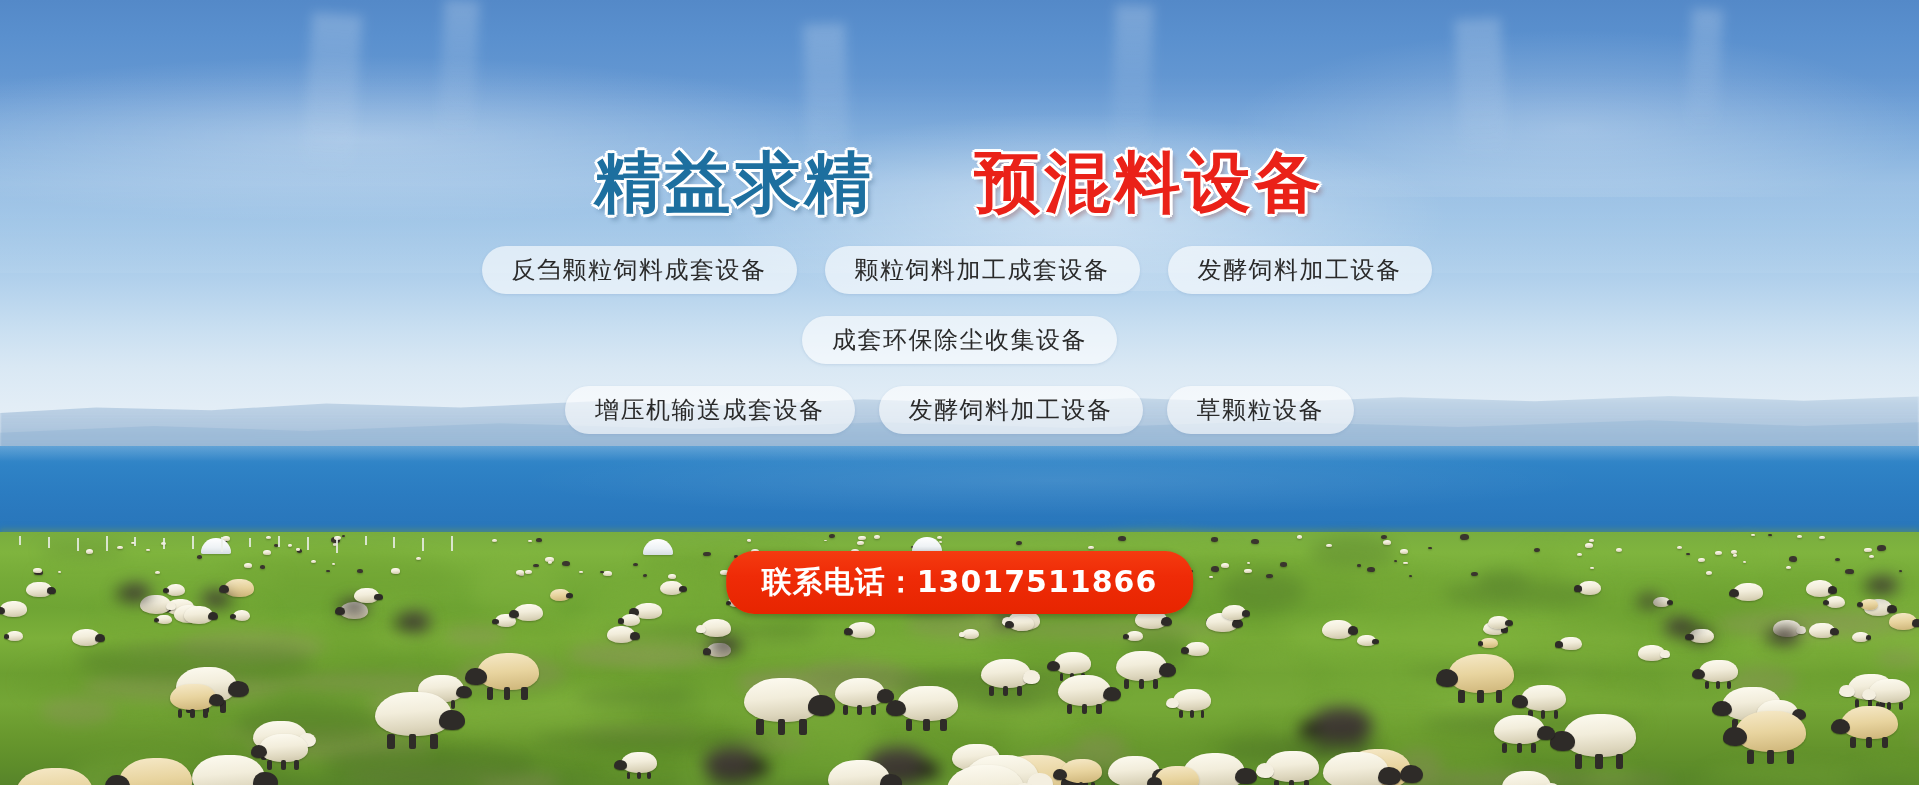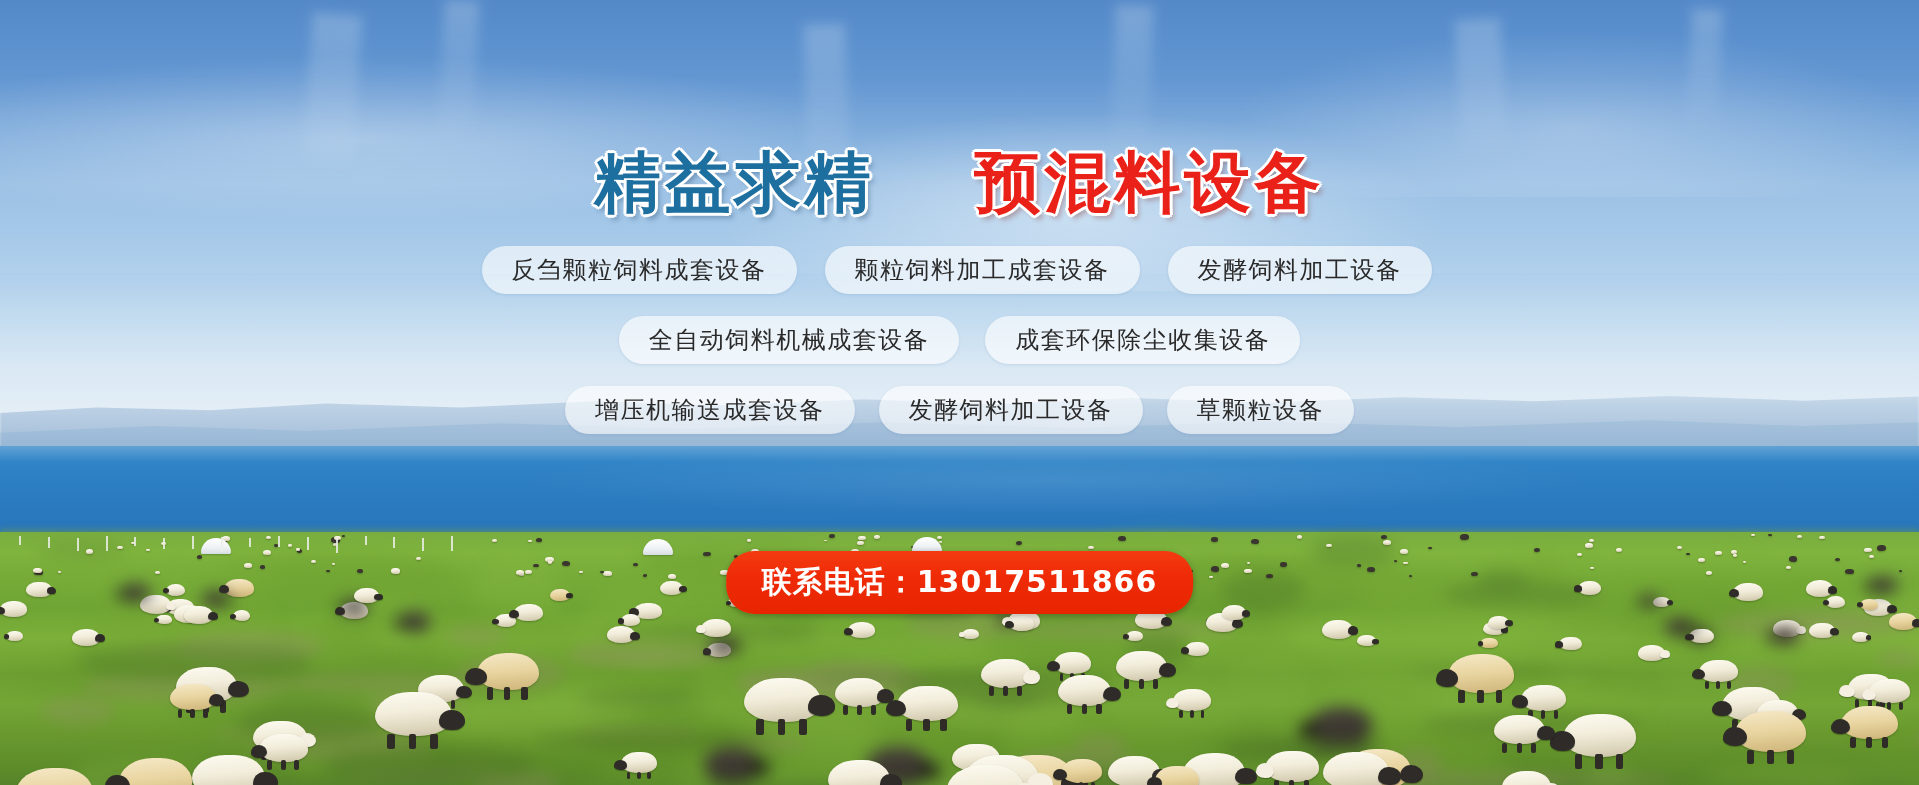--- a/index.html
+++ b/index.html
@@ -1411,21 +1411,20 @@
     <span class="hl-b">预混料设备</span>
   </div>
 
   <div class="pill-rows" id="pill-rows">
       <div class="pill-row r1">
         <div class="pill">反刍颗粒饲料成套设备</div>
         <div class="pill">颗粒饲料加工成套设备</div>
         <div class="pill">发酵饲料加工设备</div>
       </div>
       <div class="pill-row r2">
-        <div class="pill">全自动饲料机械成套设备</div>
         <div class="pill">成套环保除尘收集设备</div>
       </div>
       <div class="pill-row r3">
         <div class="pill">增压机输送成套设备</div>
         <div class="pill">发酵饲料加工设备</div>
         <div class="pill">草颗粒设备</div>
       </div>
     </div>
 
   <div class="phone">联系电话：13017511866</div>

